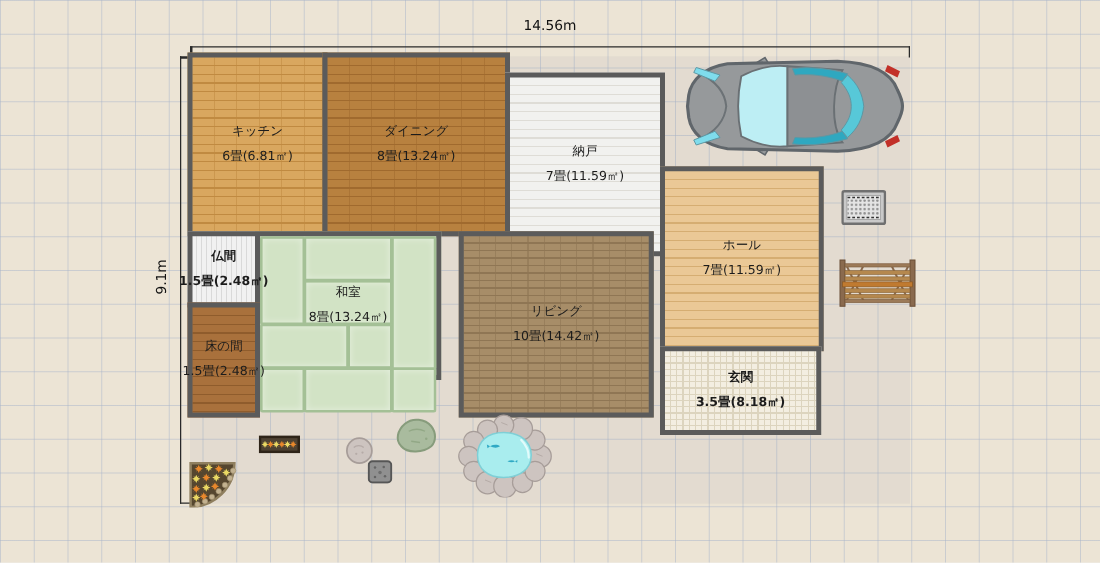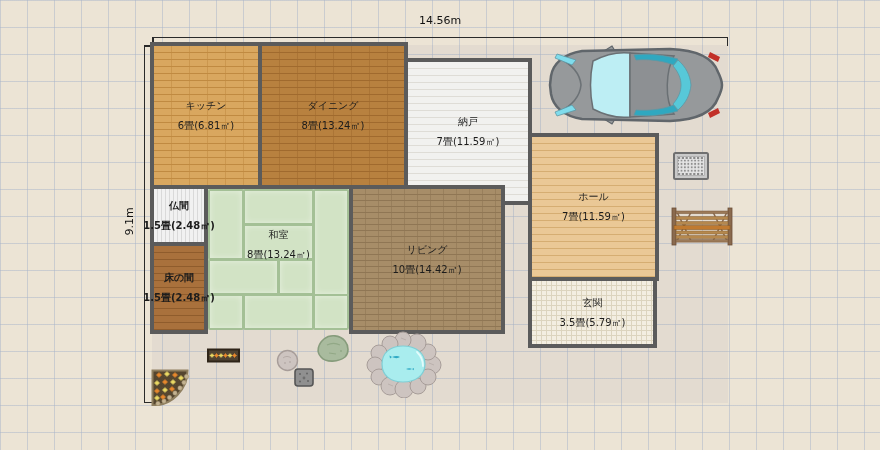--- a/index.html
+++ b/index.html
@@ -33,29 +33,29 @@
       repeating-linear-gradient(90deg,transparent 0 17px,rgba(160,106,46,.55) 17px 18px);}
   .storage{left:404px;top:42px;width:128px;height:147px;
     background-color:#f1f1ef;
     background-image:repeating-linear-gradient(180deg,transparent 0 6px,#dedcd6 6px 7px);margin-top:16px;}
   .hall{left:528px;top:133px;width:131px;height:148px;
     background-color:#eac896;
     background-image:repeating-linear-gradient(180deg,transparent 0 6px,#d5ad72 6px 7px);}
   .genkan{left:528px;top:277px;width:129px;height:71px;
     background-color:#f3eee1;
     background-image:repeating-linear-gradient(180deg,transparent 0 4px,#dcd4be 4px 5px),
-      repeating-linear-gradient(90deg,transparent 0 4px,#dcd4be 4px 5px);}
+      repeating-linear-gradient(90deg,transparent 0 4px,#dcd4be 4px 5px);font-weight:bold;}
   .butsuma{left:150px;top:185px;width:58px;height:61px;
     background-color:#f1f1f1;
     background-image:repeating-linear-gradient(90deg,transparent 0 3px,#d9d9d9 3px 4px);font-weight:bold;}
   .tokonoma{left:150px;top:242px;width:58px;height:92px;
     background-color:#a9713c;
-    background-image:repeating-linear-gradient(180deg,transparent 0 6px,#8f5c2c 6px 7px);font-weight:bold;}
+    background-image:repeating-linear-gradient(180deg,transparent 0 6px,#8f5c2c 6px 7px);}
   .washitsu{left:204px;top:185px;width:149px;height:119px;background-color:#cfe1c3;}
-  .living{left:349px;top:185px;width:156px;height:149px;
+  .living{left:367px;top:185px;width:156px;height:149px;
     background-color:#a78d68;
     background-image:repeating-linear-gradient(180deg,transparent 0 5px,#8f7654 5px 6px),
       repeating-linear-gradient(90deg,transparent 0 12px,rgba(143,118,84,.6) 12px 13px);}
   .mat{position:absolute;box-sizing:border-box;border:2px solid #a4c096;border-radius:2px;
     background:#d2e3c5;box-shadow:inset 0 0 6px rgba(255,255,255,.45);z-index:1;}
   
   .dim-top{position:absolute;left:152px;top:37px;width:576px;height:8px;border-top:1.5px solid #2a2a2a;}
   .dim-top .tl,.dim-top .tr{position:absolute;top:-1px;width:1.5px;height:9px;background:#2a2a2a;}
   .dim-top .tl{left:0;} .dim-top .tr{right:0;}
   .dim-top .lab{position:absolute;left:0;right:0;top:-24px;text-align:center;font-size:11px;color:#111;}
@@ -121,21 +121,21 @@
   <div class="room living">
     <span class="rname">リビング</span>
     <span class="rsize">10畳(14.42㎡)</span>
   </div>
   <div class="room tokonoma">
     <span class="rname">床の間</span>
     <span class="rsize">1.5畳(2.48㎡)</span>
   </div>
   <div class="room genkan">
     <span class="rname">玄関</span>
-    <span class="rsize">3.5畳(5.79㎡)</span>
+    <span class="rsize">3.5畳(8.18㎡)</span>
   </div>
 
   <div class="obj" style="left:546px;top:45px;width:180px;height:80px">
     <svg width="180" height="80" viewBox="0 0 180 80">
       <path d="M58,6 L66,1 L69,6 L61,10 Z" fill="#96999b" stroke="#60666b" stroke-width="1.2"></path>
       <path d="M58,74 L66,79 L69,74 L61,70 Z" fill="#96999b" stroke="#60666b" stroke-width="1.2"></path>
       <path d="M36,6 C17,9 7,19 5,31 L4,40 L5,49 C7,61 17,71 36,74 L124,76 C151,75 167,67 172,53 C175,47 176,43 176,40 C176,37 175,33 172,27 C167,13 151,5 124,4 Z" fill="#96999b" stroke="#60666b" stroke-width="2.5" stroke-linejoin="round"></path>
       <path d="M13,13 C27,20 34,29 35,40 C34,51 27,60 13,67" fill="none" stroke="#6c7276" stroke-width="1.6"></path>
       <path d="M11,9 L30,15 L26,20 L9,13 Z" fill="#7fdcec" stroke="#5d98a4" stroke-width="0.8"></path>
       <path d="M11,71 L30,65 L26,60 L9,67 Z" fill="#7fdcec" stroke="#5d98a4" stroke-width="0.8"></path>

